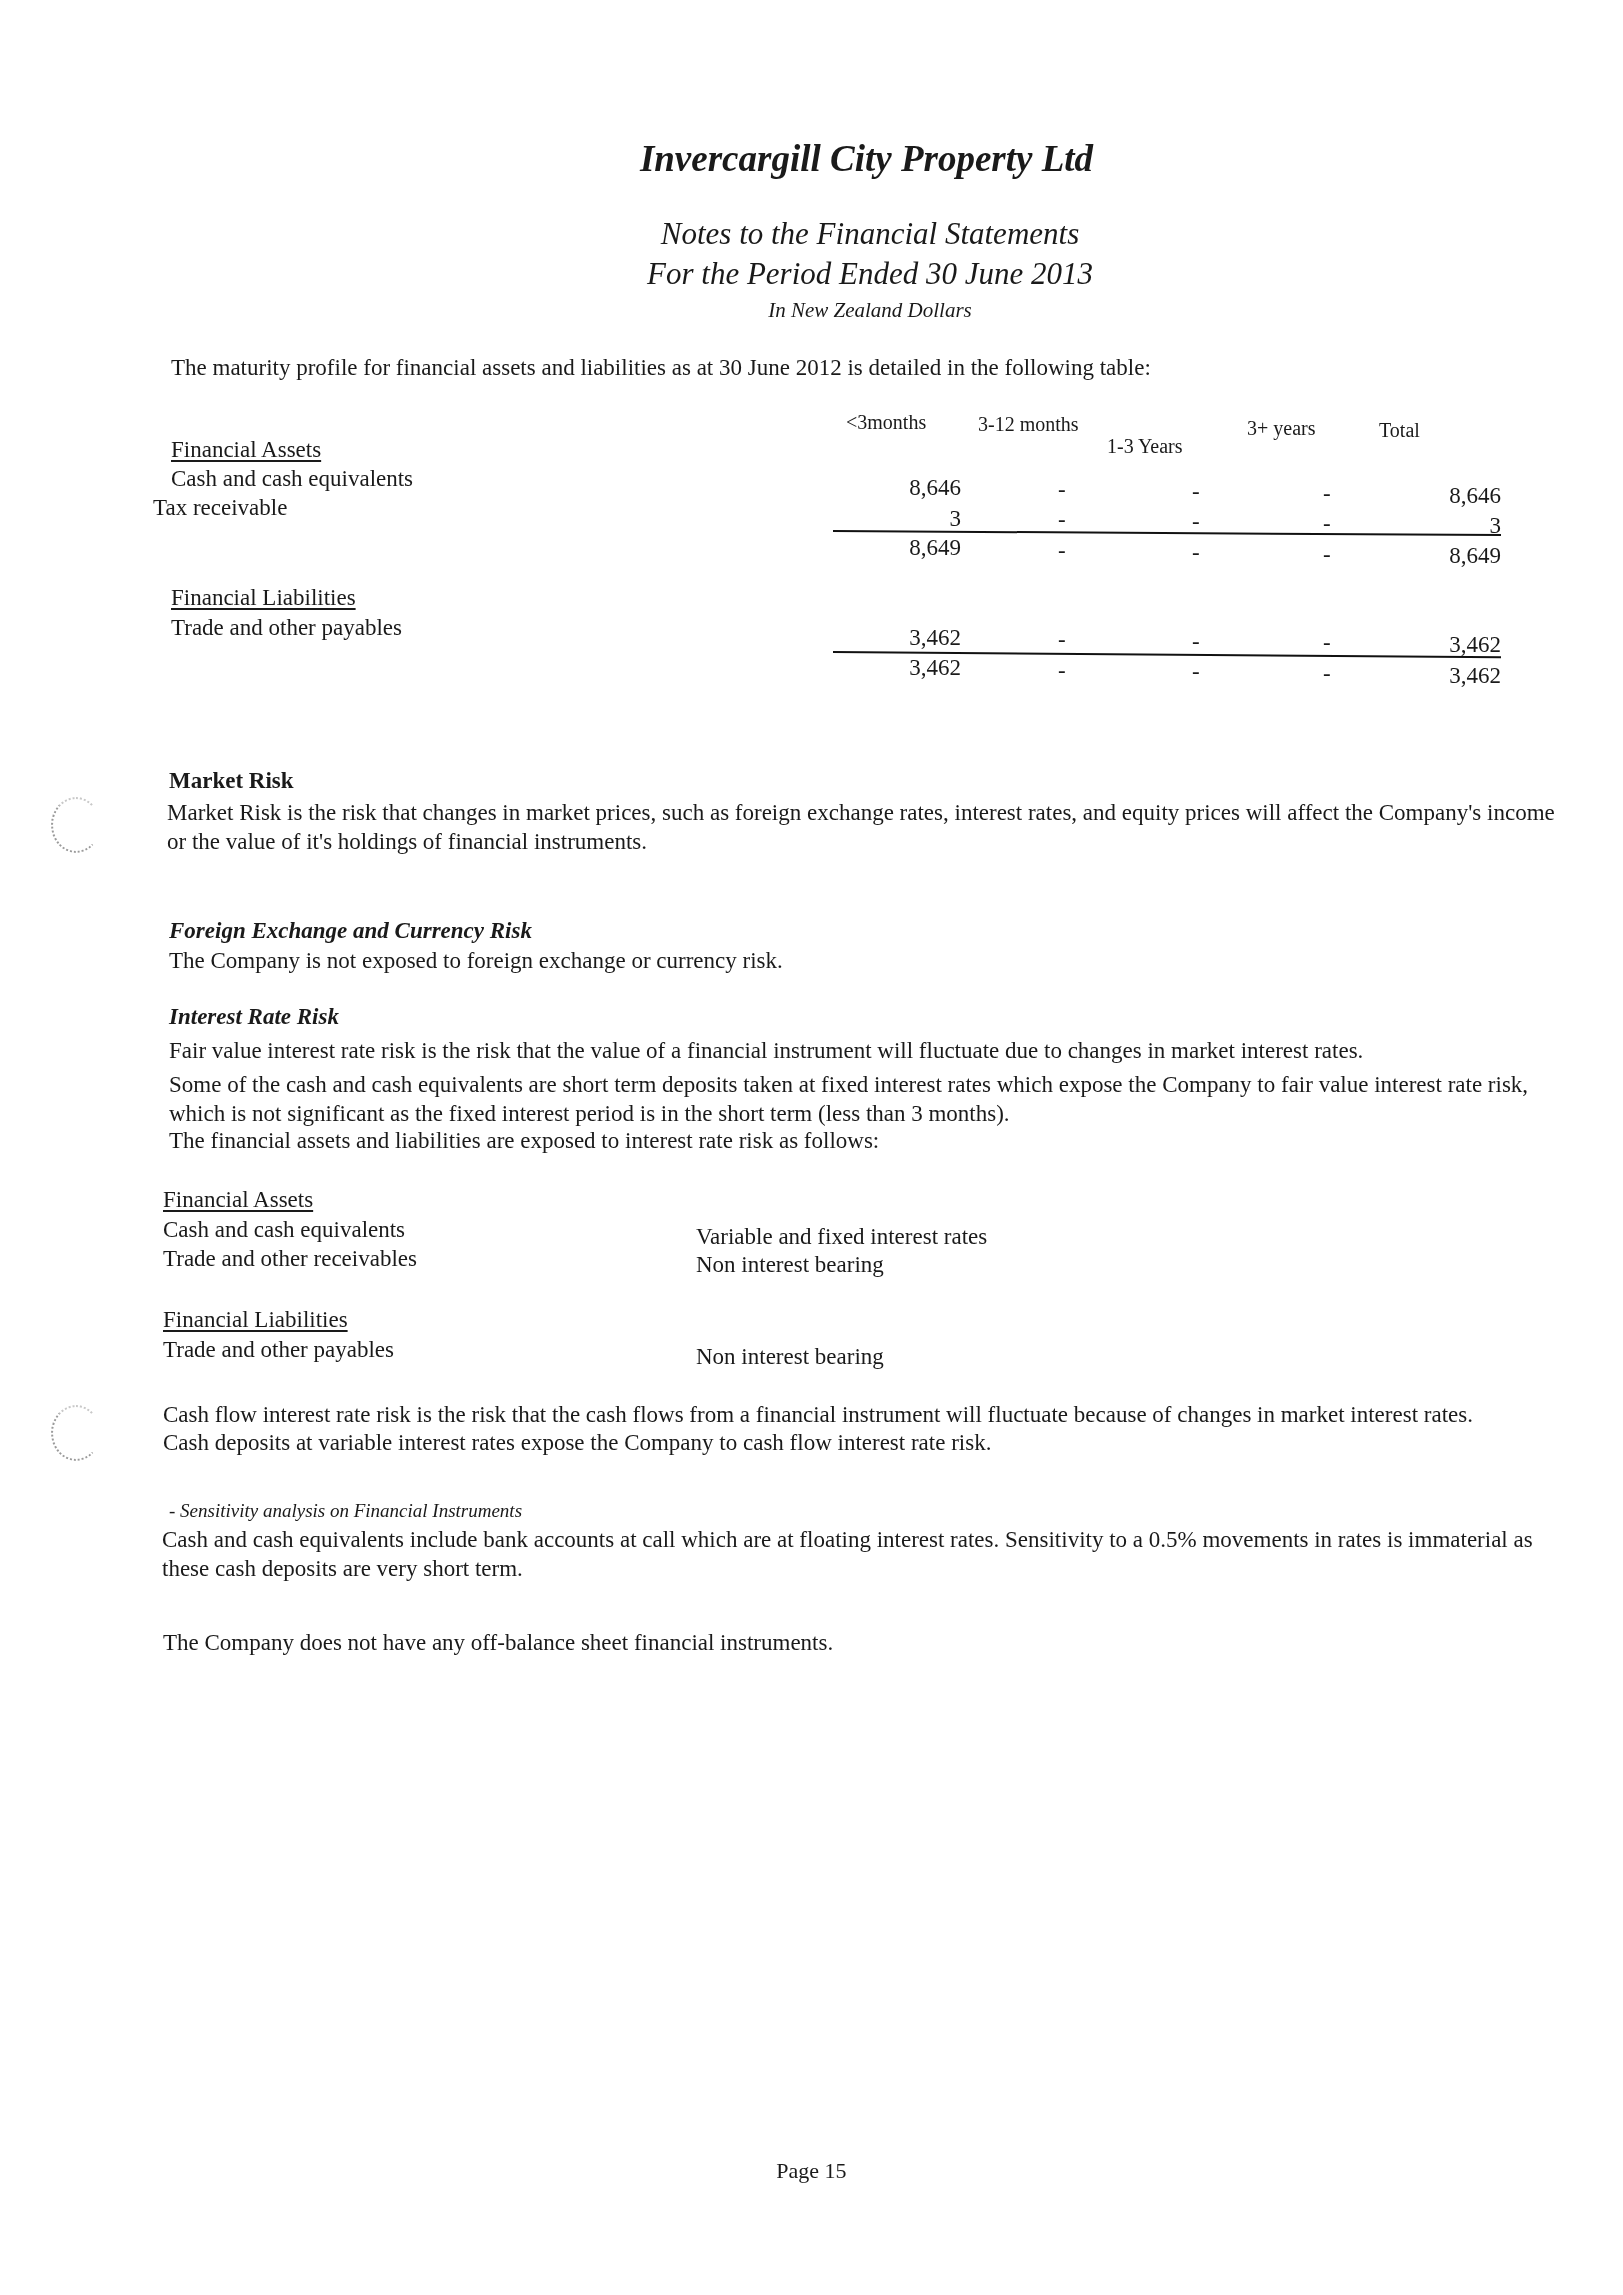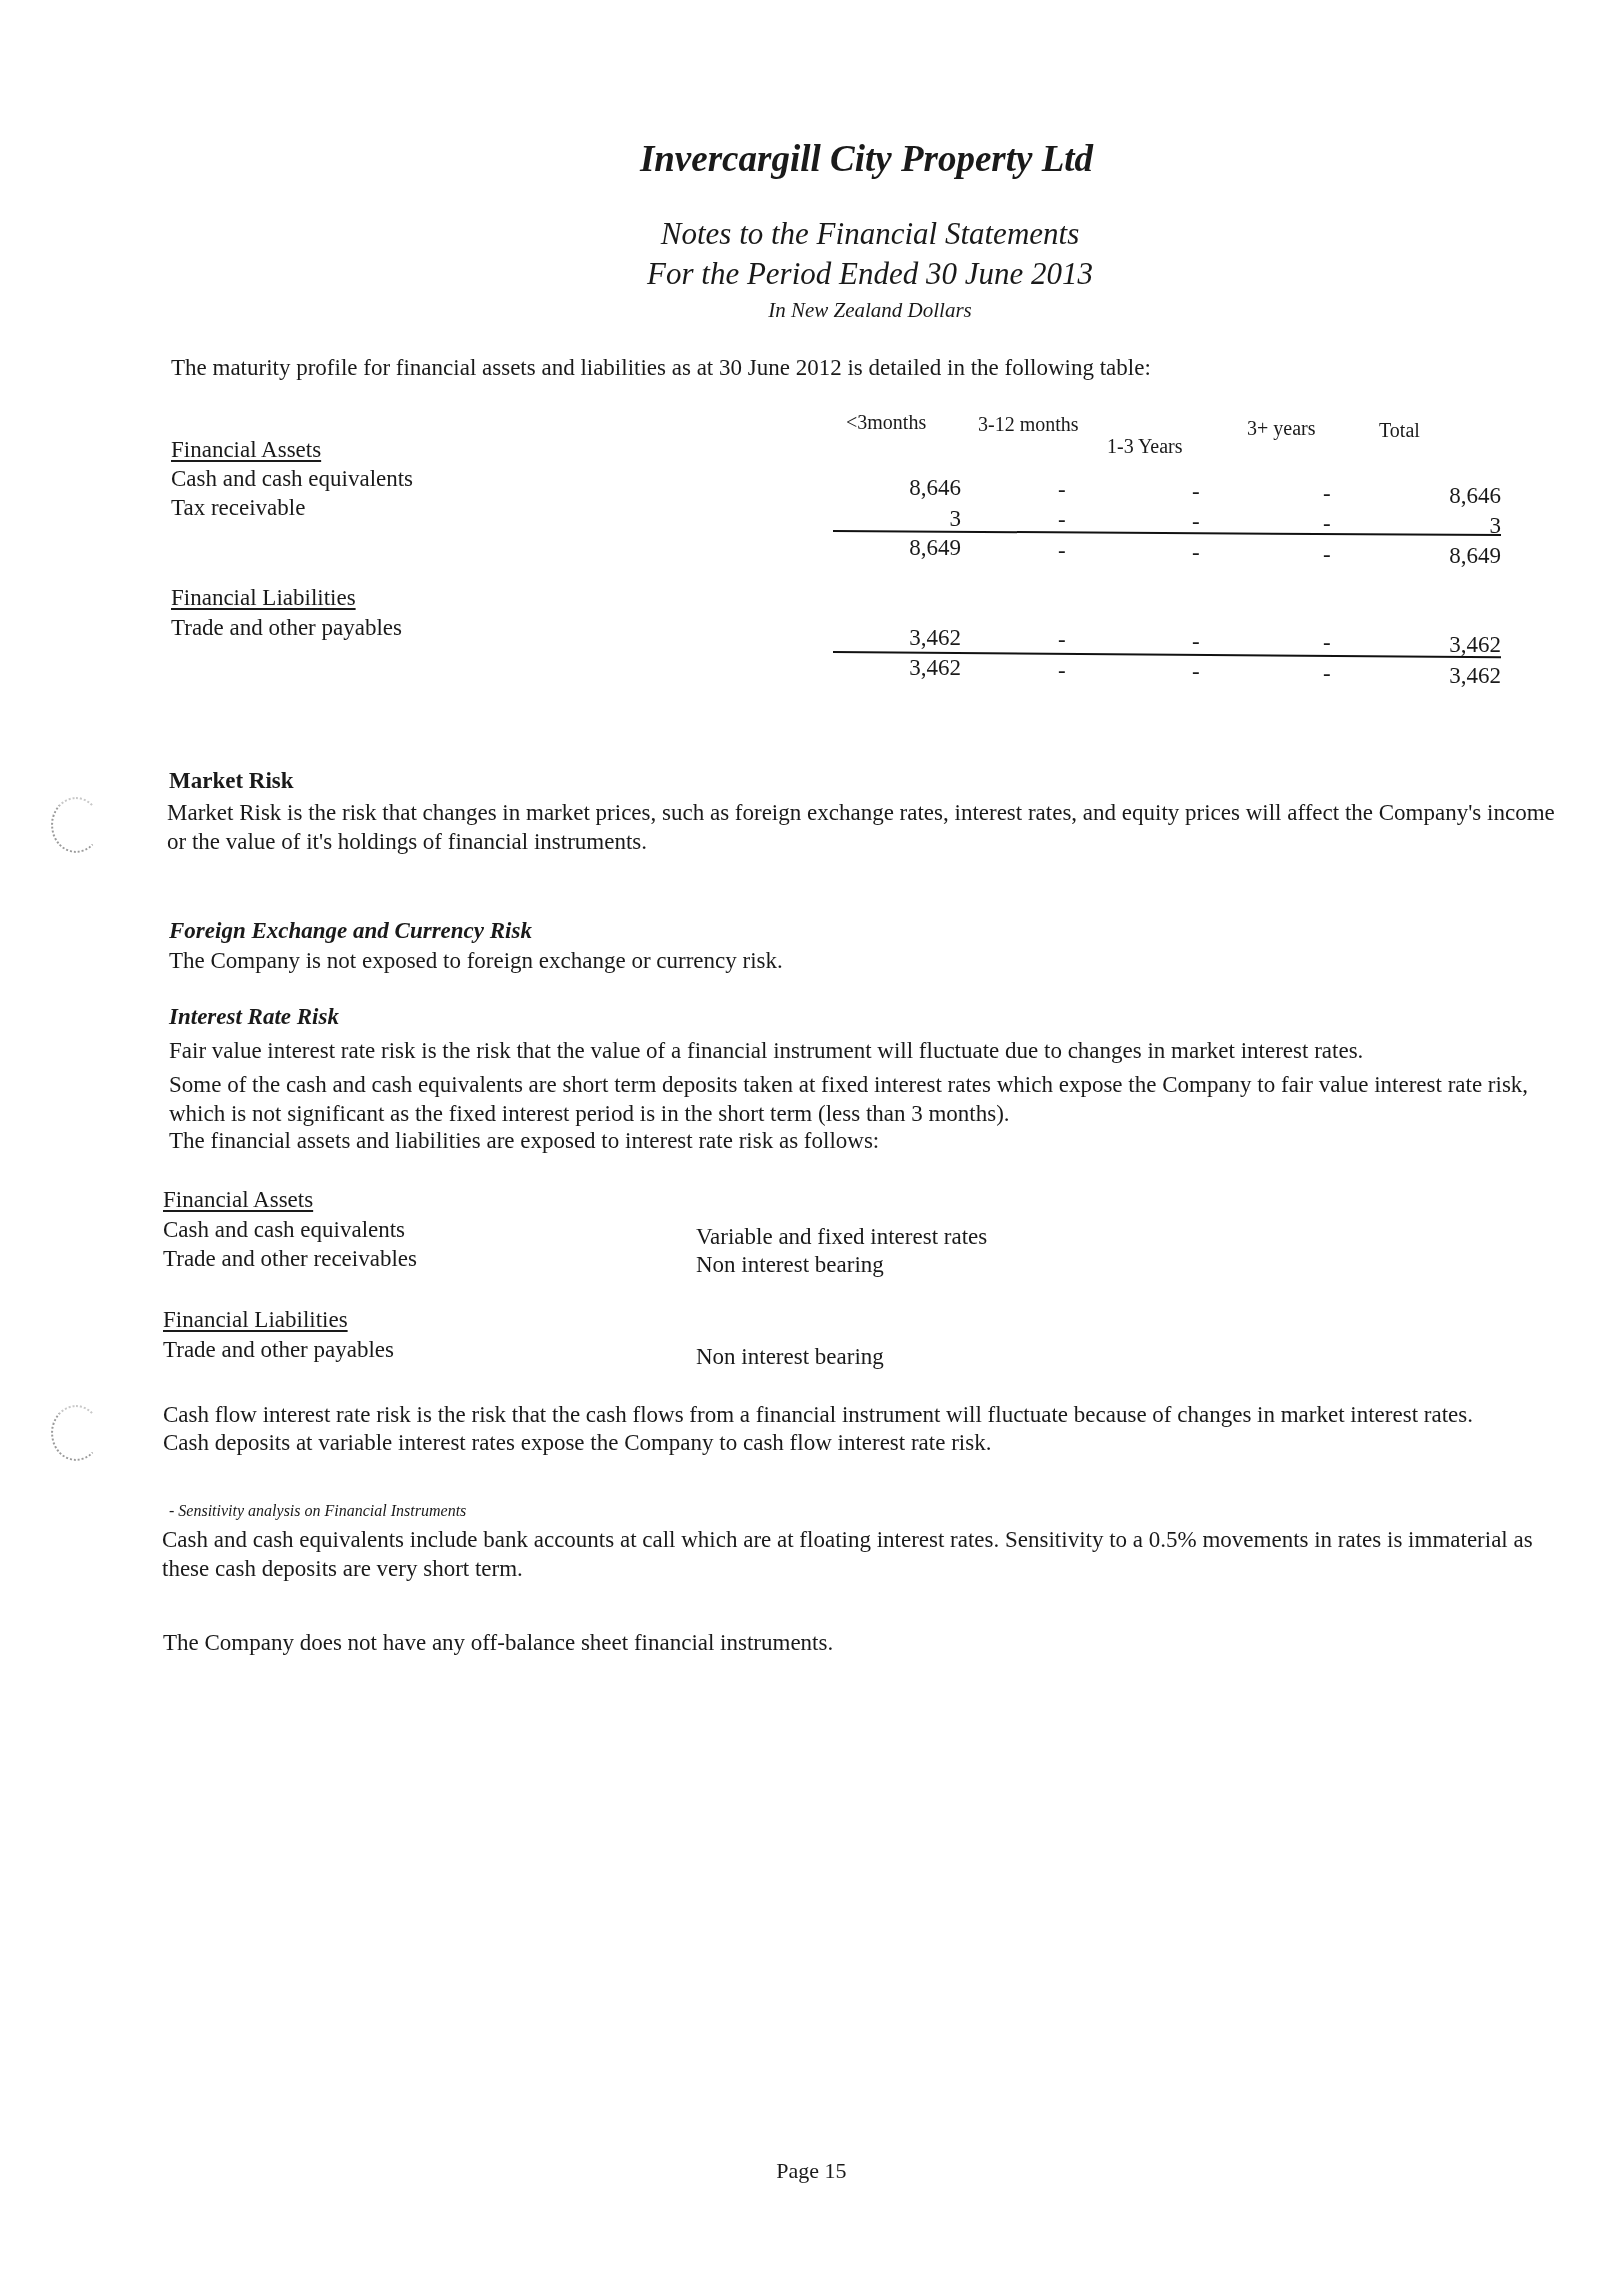--- a/index.html
+++ b/index.html
@@ -54,21 +54,21 @@
   <div>
     <div class="abs body-text" style="left:171px; top:464px;">Cash and cash equivalents</div>
     <div class="abs num" style="left:850px; width:111px; top:475px;">8,646</div>
     <div class="abs num" style="left:1046px; width:19.6px; top:477px;">-</div>
     <div class="abs num" style="left:1180px; width:19.6px; top:479px;">-</div>
     <div class="abs num" style="left:1311px; width:19.6px; top:481px;">-</div>
     <div class="abs num" style="left:1390px; width:111px; top:483px;">8,646</div>
   </div>
 
   <div>
-    <div class="abs body-text" style="left:171px; top:493px;text-align:right;">Tax receivable</div>
+    <div class="abs body-text" style="left:153px; top:493px;text-align:right;">Tax receivable</div>
     <div class="abs num" style="left:850px; width:111px; top:506px;">3</div>
     <div class="abs num" style="left:1046px; width:19.6px; top:507px;">-</div>
     <div class="abs num" style="left:1180px; width:19.6px; top:509px;">-</div>
     <div class="abs num" style="left:1311px; width:19.6px; top:511px;">-</div>
     <div class="abs num" style="left:1390px; width:111px; top:513px;">3</div>
   </div>
 
   <div class="rule" style="left:833px; width:668px; top:530px; transform: rotate(0.35deg); transform-origin:left;"></div>
 
   <div>
@@ -126,19 +126,19 @@
   <div class="abs body-text u" style="left:163px; top:1305px;">Financial Liabilities</div>
   <div>
     <div class="abs body-text" style="left:163px; top:1335px;">Trade and other payables</div>
     <div class="abs body-text" style="left:696px; top:1342px;">Non interest bearing</div>
   </div>
 </div>
 
 <div class="abs body-text" style="left:163px; top:1400px;">Cash flow interest rate risk is the risk that the cash flows from a financial instrument will fluctuate because of changes in market interest rates.</div>
 <div class="abs body-text" style="left:163px; top:1428px;">Cash deposits at variable interest rates expose the Company to cash flow interest rate risk.</div>
 
-<div class="abs body-text ital" style="left:169px; top:1496px; font-size:16px;">- Sensitivity analysis on Financial Instruments</div>
+<div class="abs body-text ital" style="left:169px; top:1496px; font-size:19px;">- Sensitivity analysis on Financial Instruments</div>
 <div class="para" style="top:1525px; left:162px; width:1406px;">Cash and cash equivalents include bank accounts at call which are at floating interest rates.  Sensitivity to a 0.5% movements in rates is immaterial as these cash deposits are very short term.</div>
 
 <div class="abs body-text" style="left:163px; top:1628px;font-family:Liberation Serif, serif;">The Company does not have any off-balance sheet financial instruments.</div>
 
 <div class="abs page-num">Page 15</div>
 
 
 </body></html>

